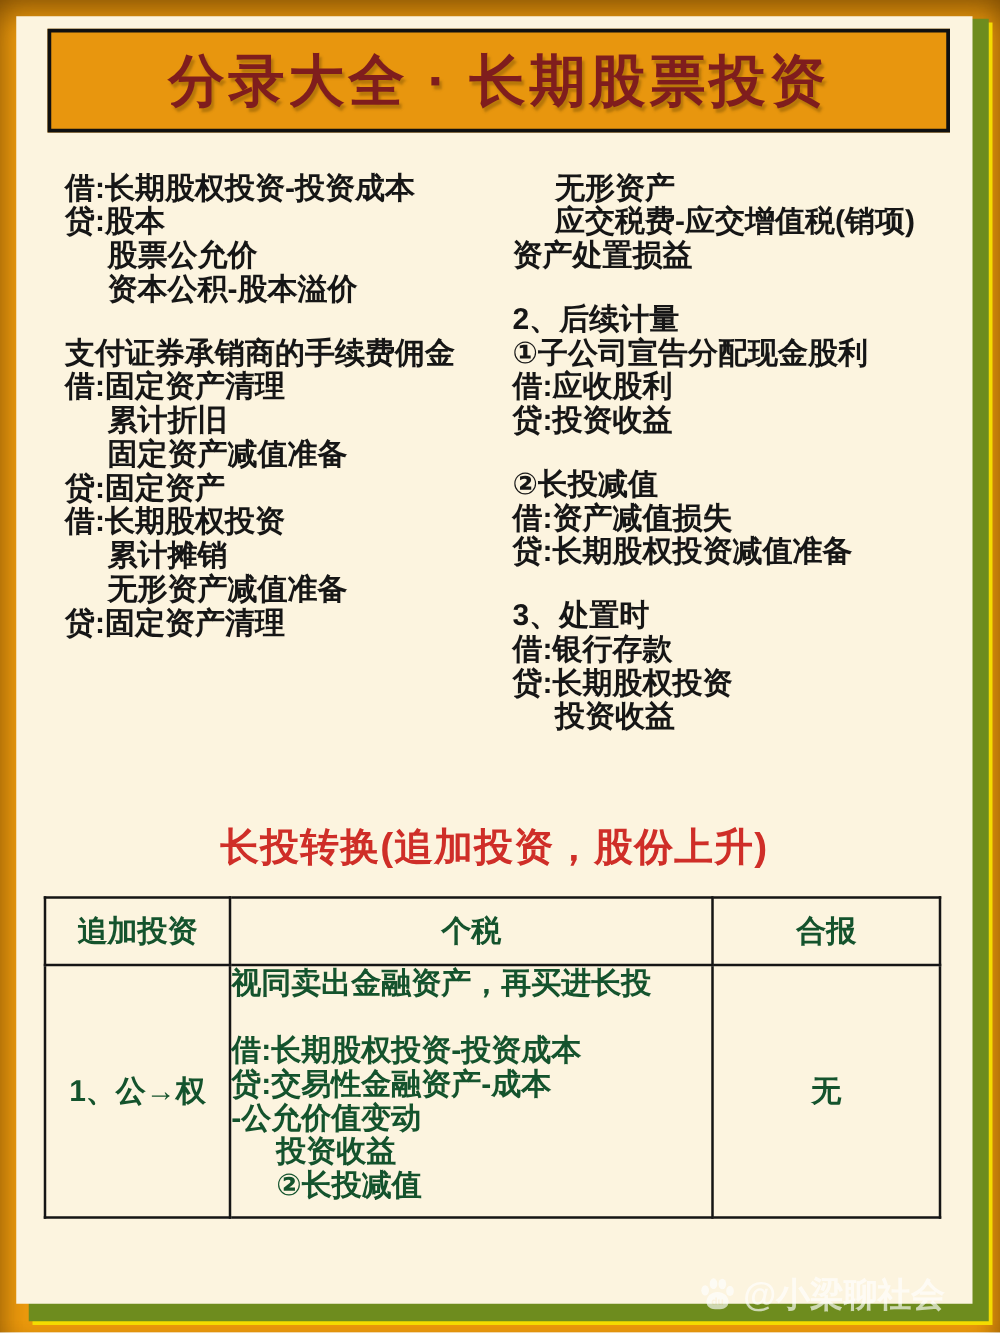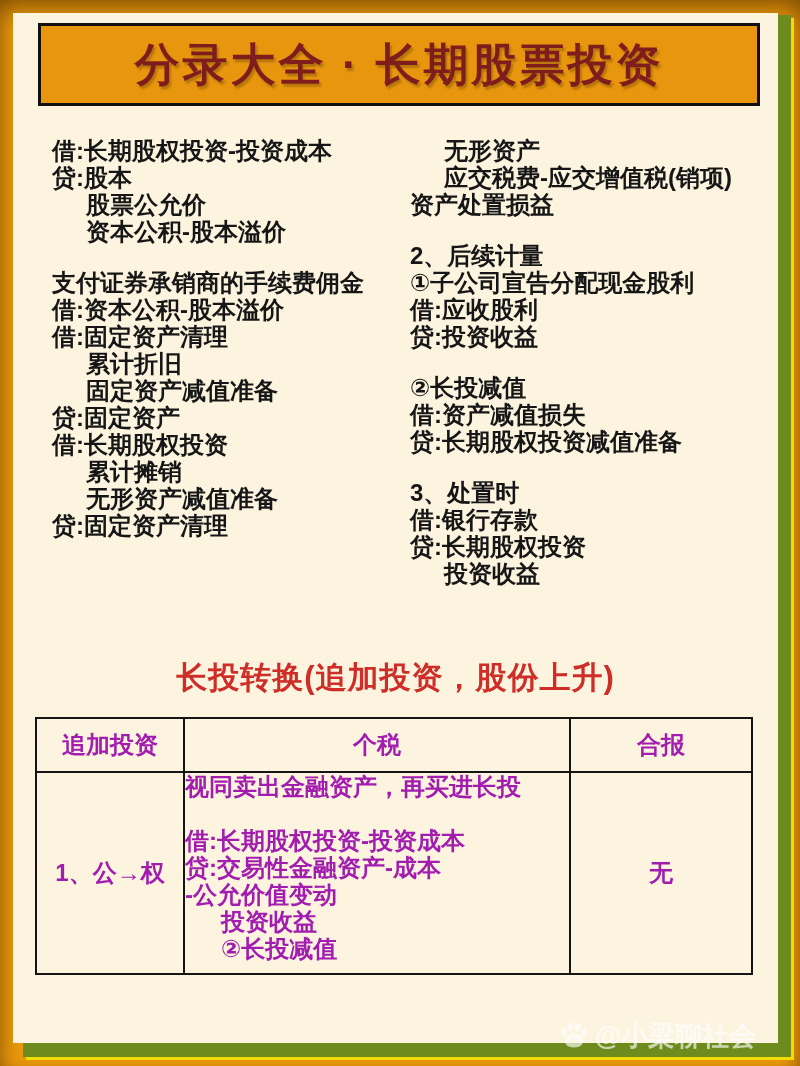--- a/index.html
+++ b/index.html
@@ -41,21 +41,21 @@
   .line{height:27px;line-height:27px;white-space:nowrap;}
   .line.gap{margin-top:24px;}
   .col .indent-1{padding-left:34px;}
   .red-heading{
     position:absolute;left:0;top:644px;width:100%;
     text-align:center;color:#CF2E28;font-size:31px;letter-spacing:1px;
   }
   table.conv-table{
     position:absolute;left:22px;top:704px;width:710px;height:258px;
     border-collapse:collapse;table-layout:fixed;
-    color:#a21caf;font-size:24px;font-weight:bold;
+    color:#14532d;font-size:24px;font-weight:bold;
   }
   table.conv-table th,table.conv-table td{
     border:2px solid #151515;padding:0;
   }
   .cw1{width:146px;} .cw2{width:384px;} .cw3{width:180px;}
   table.conv-table th{height:52px;text-align:center;font-weight:bold;}
   td.cell-scenario,td.cell-consolidated{text-align:center;vertical-align:middle;}
   td.cell-entries{vertical-align:top;padding:12px 0 0 14px;margin-top:12px;}
   td.cell-entries .indent-1{padding-left:36px;}
   td.cell-entries .indent-2{}
@@ -79,21 +79,20 @@
     <div class="banner">
       <span>分录大全 · 长期股票投资</span>
     </div>
 
     <div class="col col-left">
         <div class="line indent-0">借:长期股权投资-投资成本</div>
         <div class="line indent-0">贷:股本</div>
         <div class="line indent-1">股票公允价</div>
         <div class="line indent-1">资本公积-股本溢价</div>
         <div class="line indent-0 gap">支付证券承销商的手续费佣金</div>
-        <div class="line indent-0">借:资本公积-股本溢价</div>
         <div class="line indent-0">借:固定资产清理</div>
         <div class="line indent-1">累计折旧</div>
         <div class="line indent-1">固定资产减值准备</div>
         <div class="line indent-0">贷:固定资产</div>
         <div class="line indent-0">借:长期股权投资</div>
         <div class="line indent-1">累计摊销</div>
         <div class="line indent-1">无形资产减值准备</div>
         <div class="line indent-0">贷:固定资产清理</div>
       </div>
 

